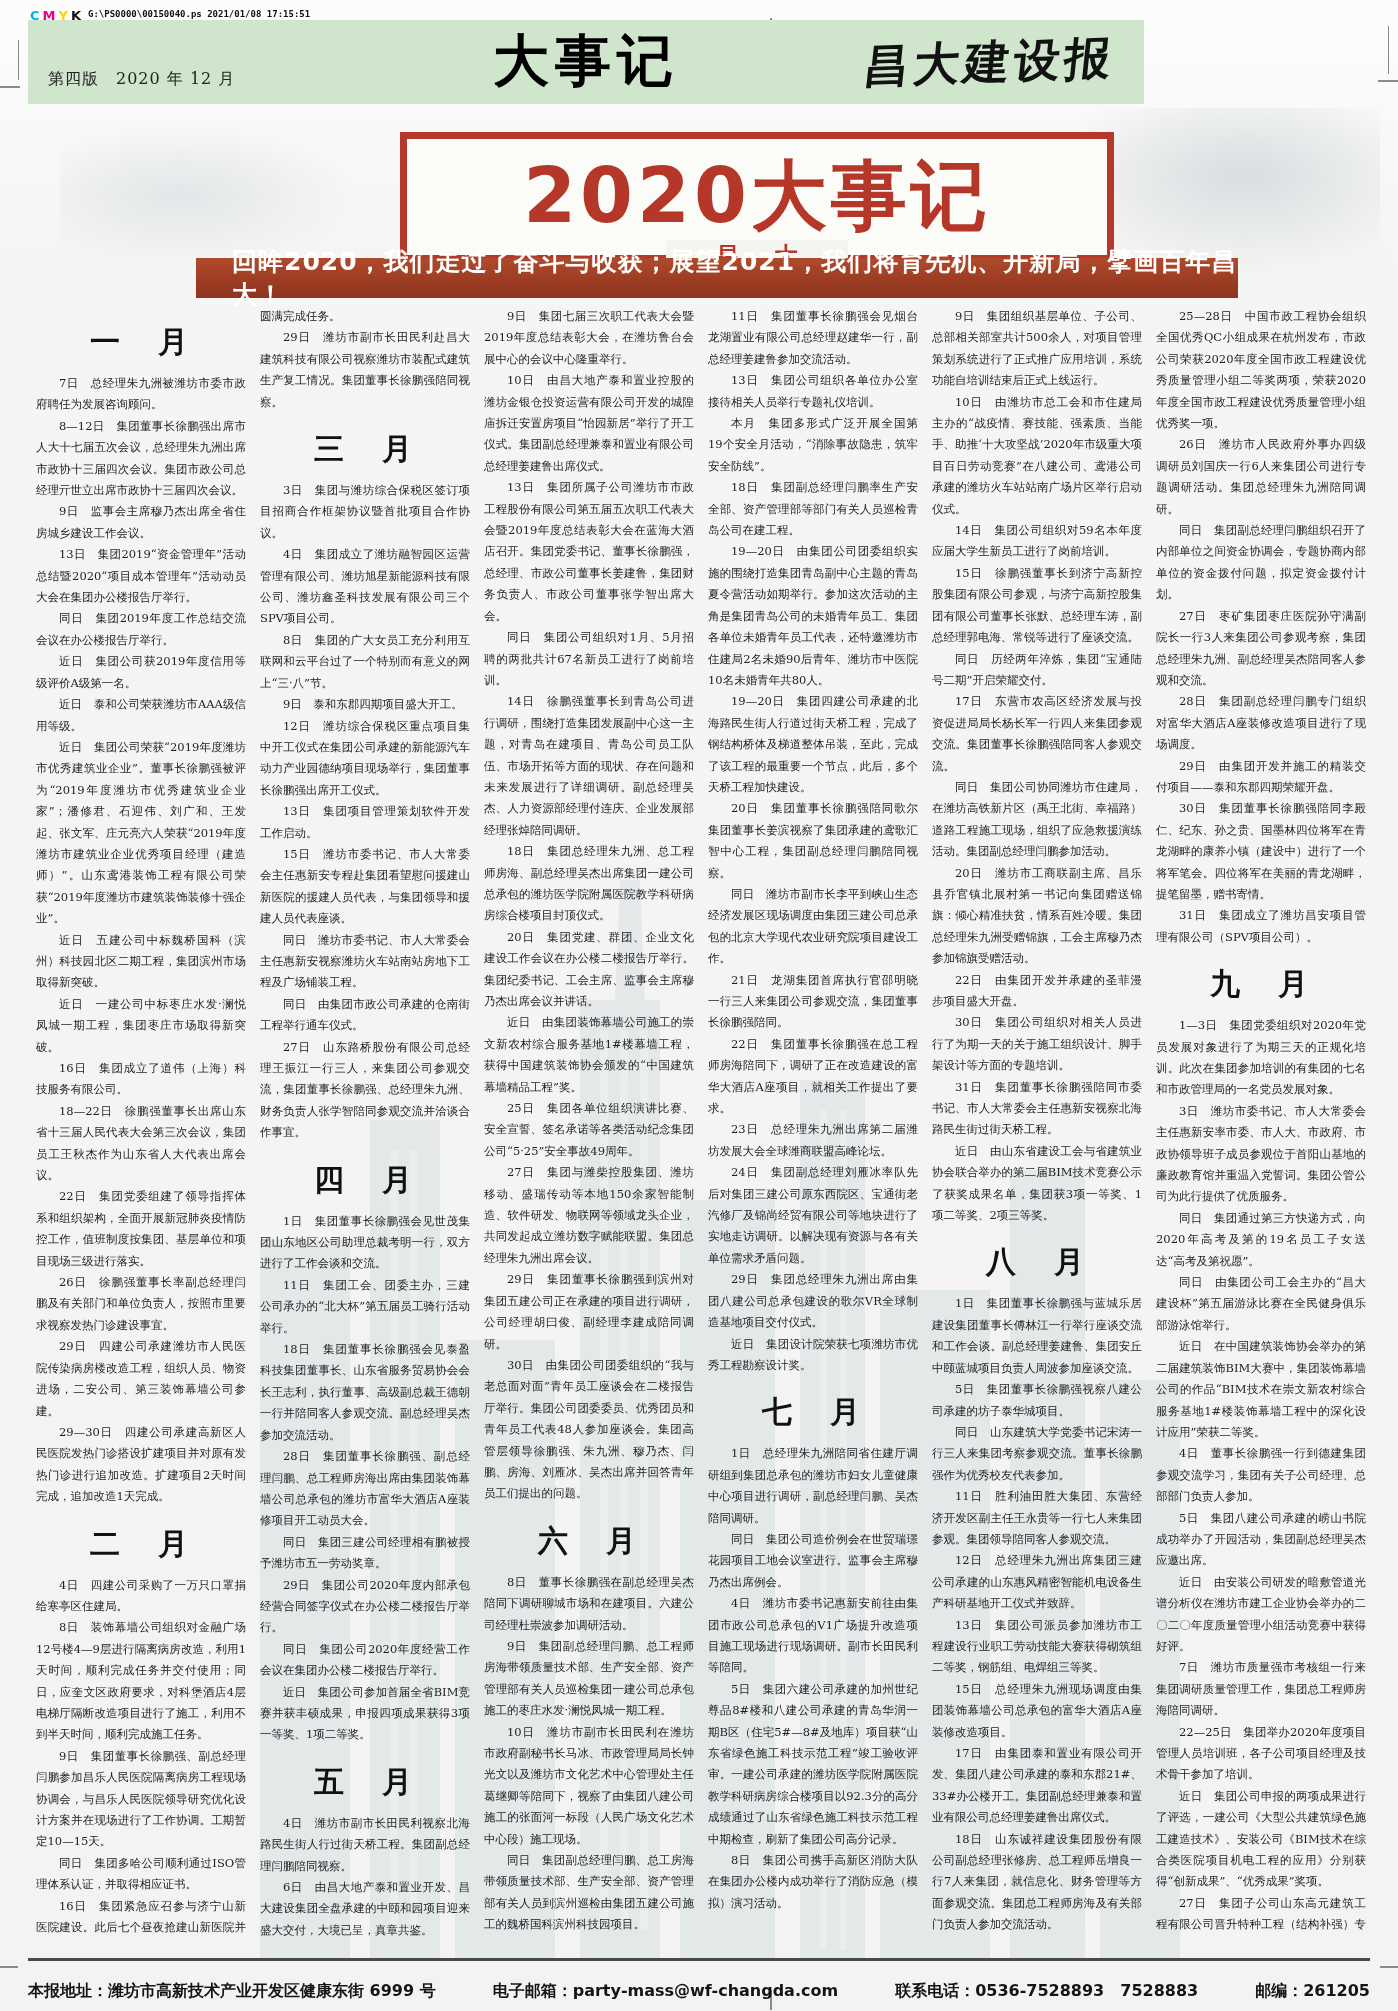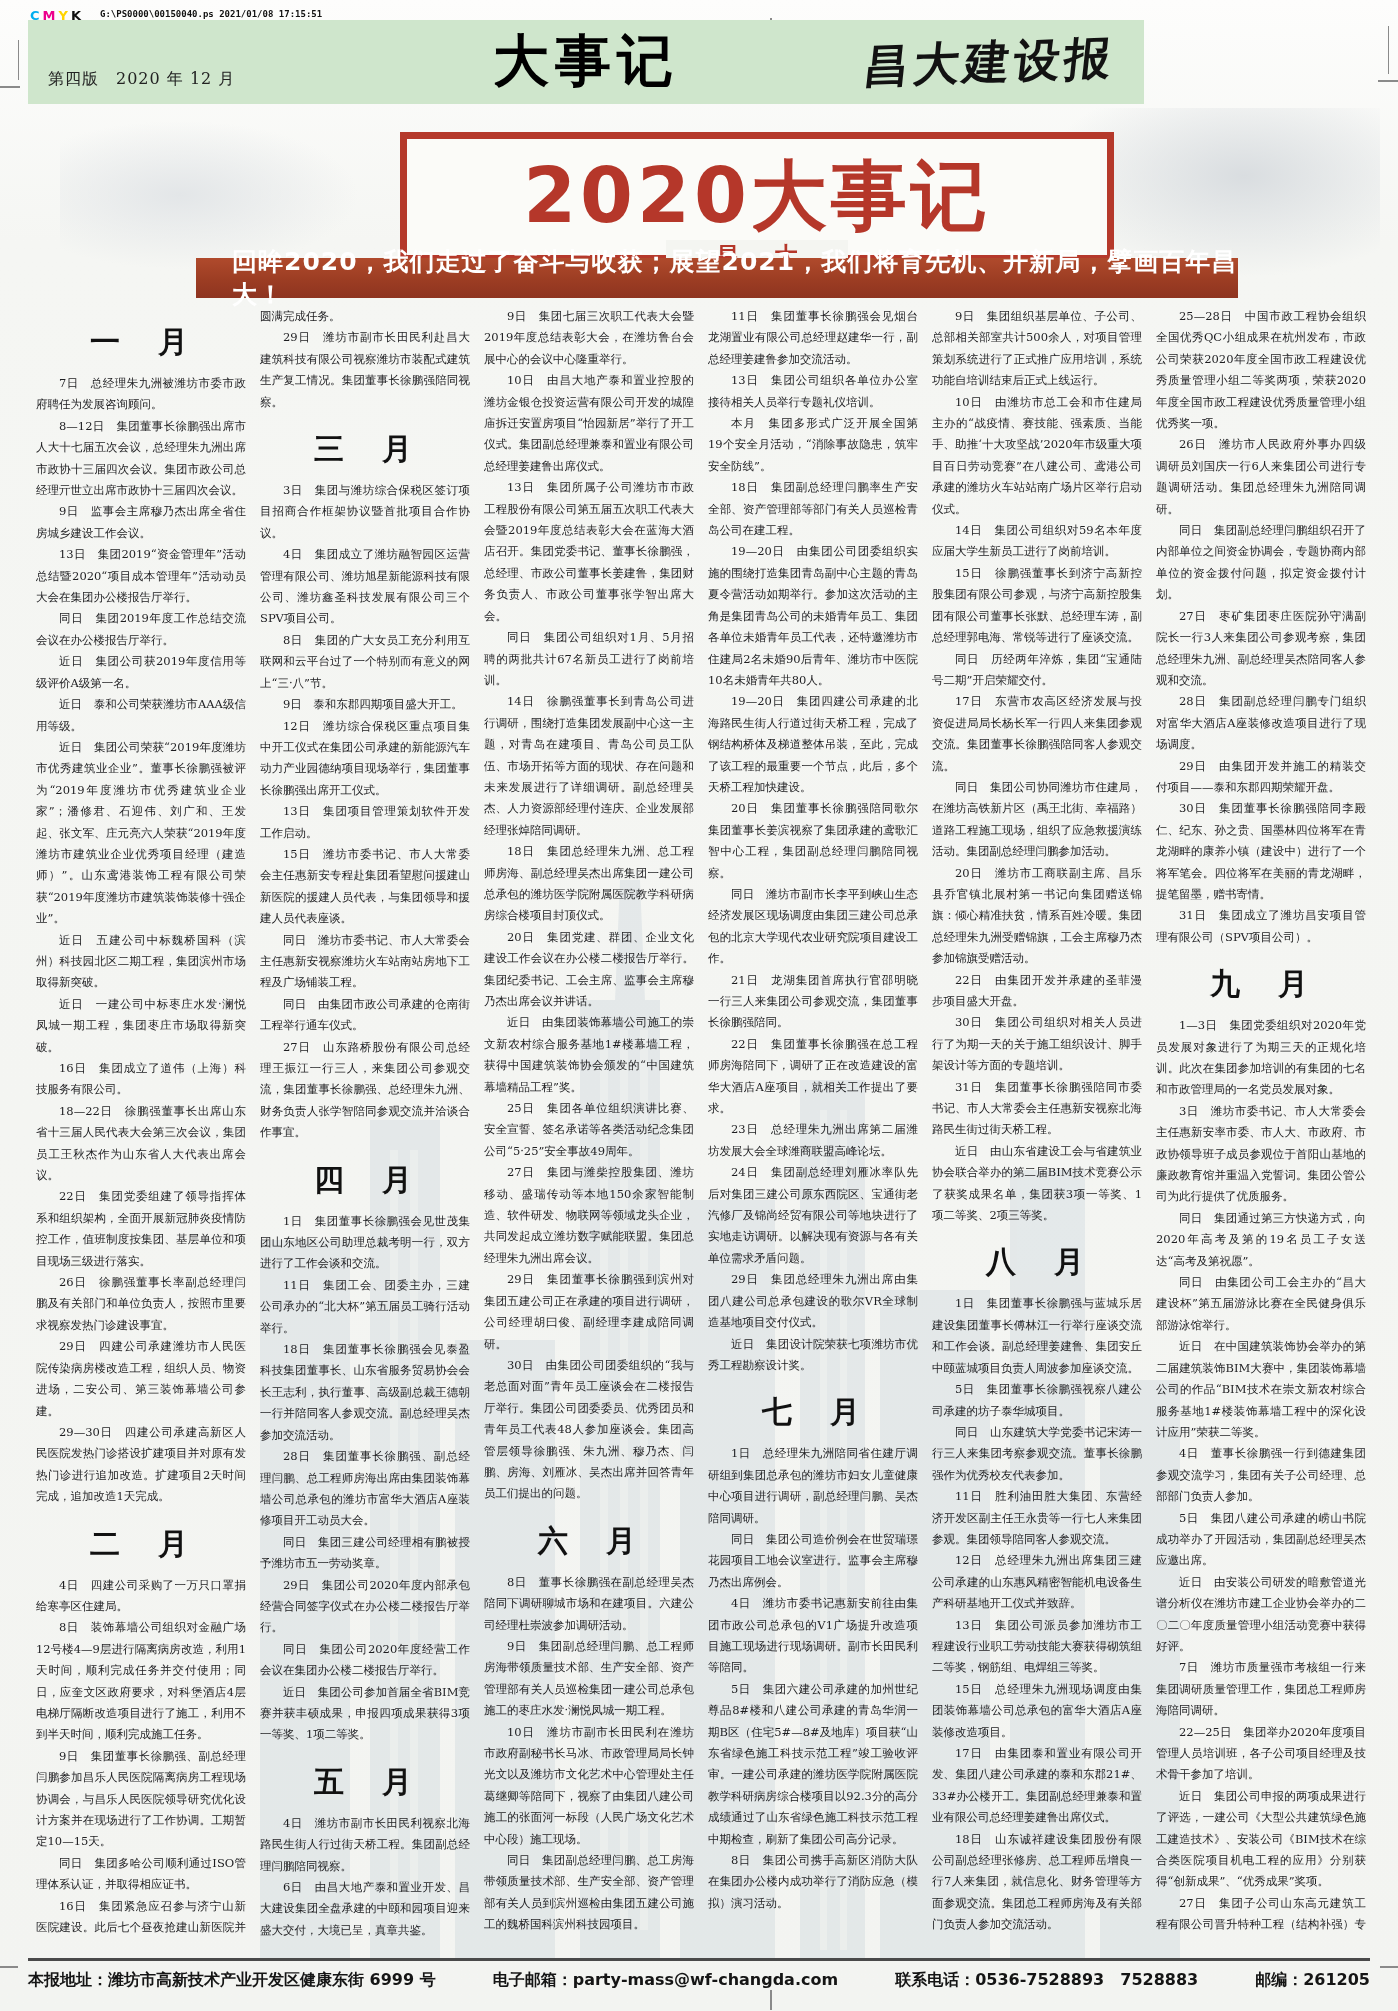--- a/index.html
+++ b/index.html
@@ -2,21 +2,21 @@
 <html><head>
 <meta charset="utf-8">
 <style>
   html,body{margin:0;padding:0;}
   body{width:1398px;height:2011px;position:relative;background:#ffffff;
        font-family:"DejaVu Serif","Liberation Serif",serif;color:#1c1c1e;overflow:hidden;}
   .page{position:absolute;inset:0;background:linear-gradient(180deg,#fdfdfc 0%,#f5f6f3 12%,#f3f4f1 100%);}
   
   .prepress{position:absolute;left:30px;top:6px;height:16px;display:flex;align-items:center;gap:4px;}
   .cmyk span{font-family:"DejaVu Sans",sans-serif;font-weight:bold;font-size:13px;margin-right:3px;}
-  .fileinfo{font-family:"DejaVu Sans Mono",monospace;font-size:9px;color:#111;font-weight:bold;letter-spacing:0;margin-left:12px;}
+  .fileinfo{font-family:"DejaVu Sans Mono",monospace;font-size:9px;color:#111;font-weight:bold;letter-spacing:0;}
   .cropmark{position:absolute;background:#8a8a8a;}
   
   .masthead{position:absolute;left:28px;top:20px;width:1116px;height:84px;background:#cfe6cc;}
   .edition{position:absolute;left:20px;bottom:14px;font-size:16px;color:#222;letter-spacing:1px;}
   .section-title{position:absolute;left:50%;top:50%;transform:translate(-50%,-50%);
       font-size:56px;font-weight:900;letter-spacing:6px;color:#000000;font-family:"DejaVu Sans",sans-serif;}
   .paper-name{position:absolute;right:30px;top:12px;font-size:46px;font-weight:900;color:#121212;
       transform:skewX(-8deg) rotate(-2deg);letter-spacing:4px;font-family:"DejaVu Serif",serif;}
   
   .title-box{position:absolute;left:400px;top:132px;width:700px;height:116px;border:7px solid #b5392b;
@@ -36,21 +36,21 @@
   
   .wm{position:absolute;pointer-events:none;z-index:0;}
   
   .article{position:absolute;left:36px;top:306px;width:1330px;height:1648px;z-index:1;
       column-count:6;column-gap:14px;overflow:hidden;text-align:justify;}
   .entry{margin:0;font-size:11.5px;line-height:21.4px;text-indent:2em;color:#1d1d20;}
   .month{font-size:30px;font-weight:900;text-align:center;letter-spacing:4px;color:#111;
       margin:16px 0 10px;break-inside:avoid;font-family:"DejaVu Sans",sans-serif;}
   
   .footer{position:absolute;left:28px;top:1958px;width:1342px;border-top:3px solid #4a4a4a;
-      padding-top:9px;display:flex;justify-content:space-between;
+      padding-top:20px;display:flex;justify-content:space-between;
       font-size:16px;font-weight:bold;color:#151515;font-family:"DejaVu Sans",sans-serif;}
   .footer span{white-space:nowrap;}
 </style>
 </head>
 <body>
 
 <div class="page">
 
   <div class="cropmark" style="left:770px;top:18px;width:2px;height:22px;"></div>
   <div class="cropmark" style="left:738px;top:36px;width:66px;height:1px;"></div>

